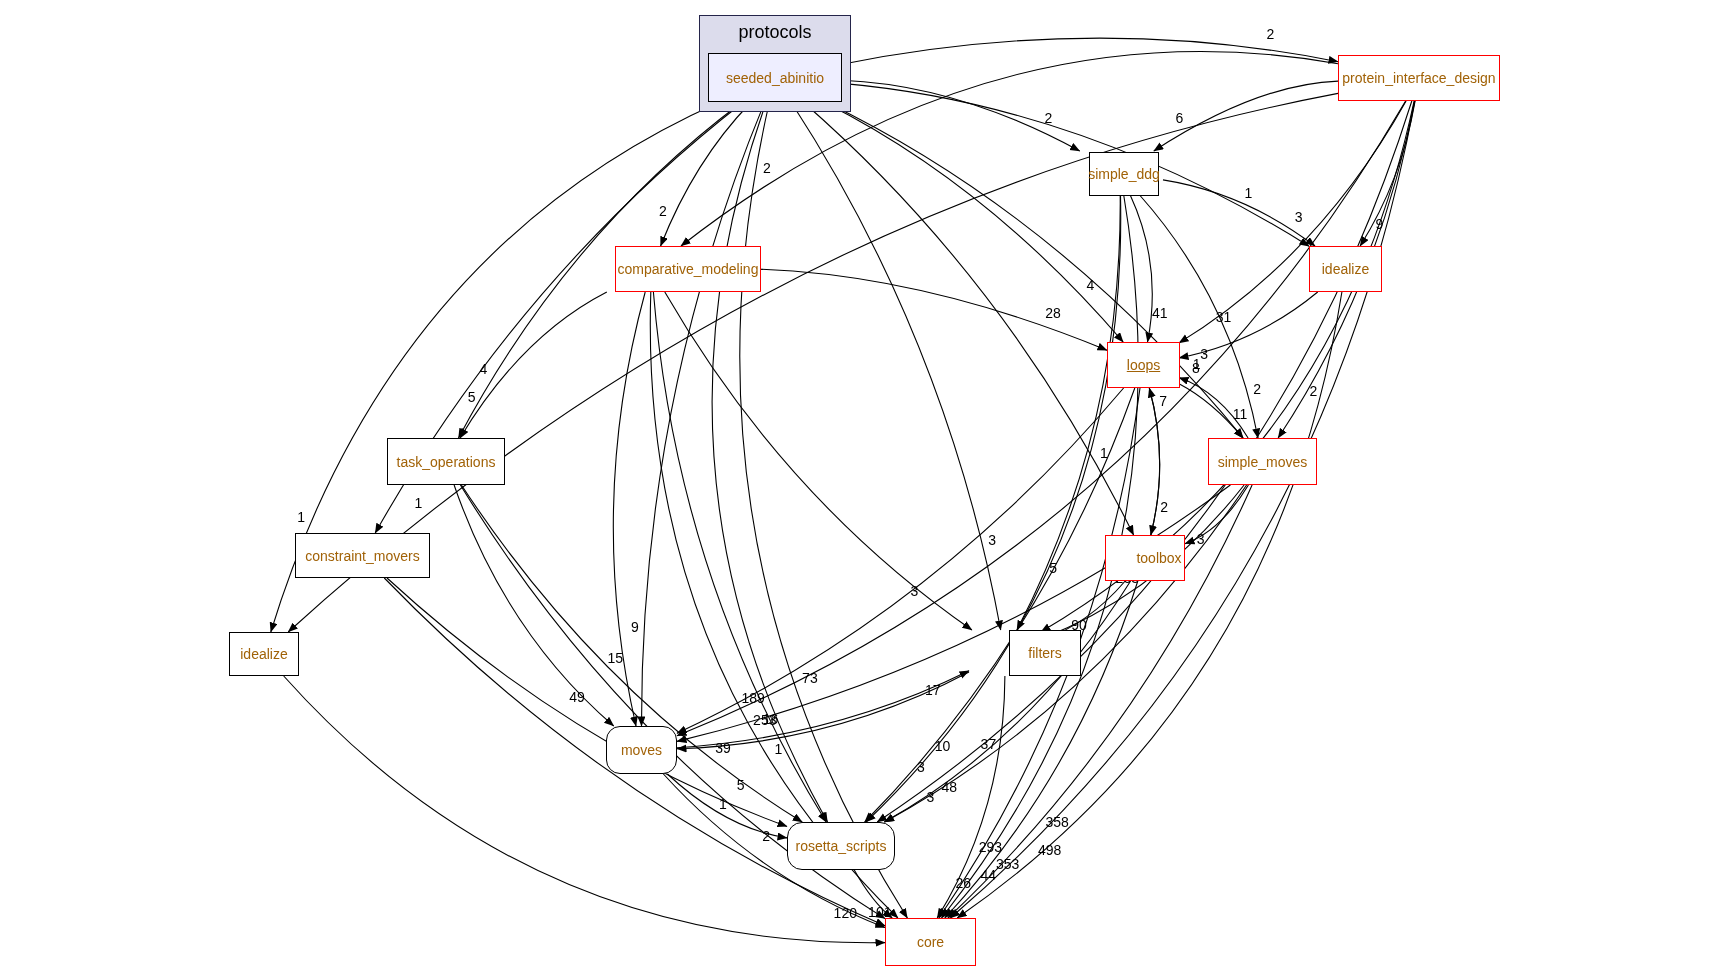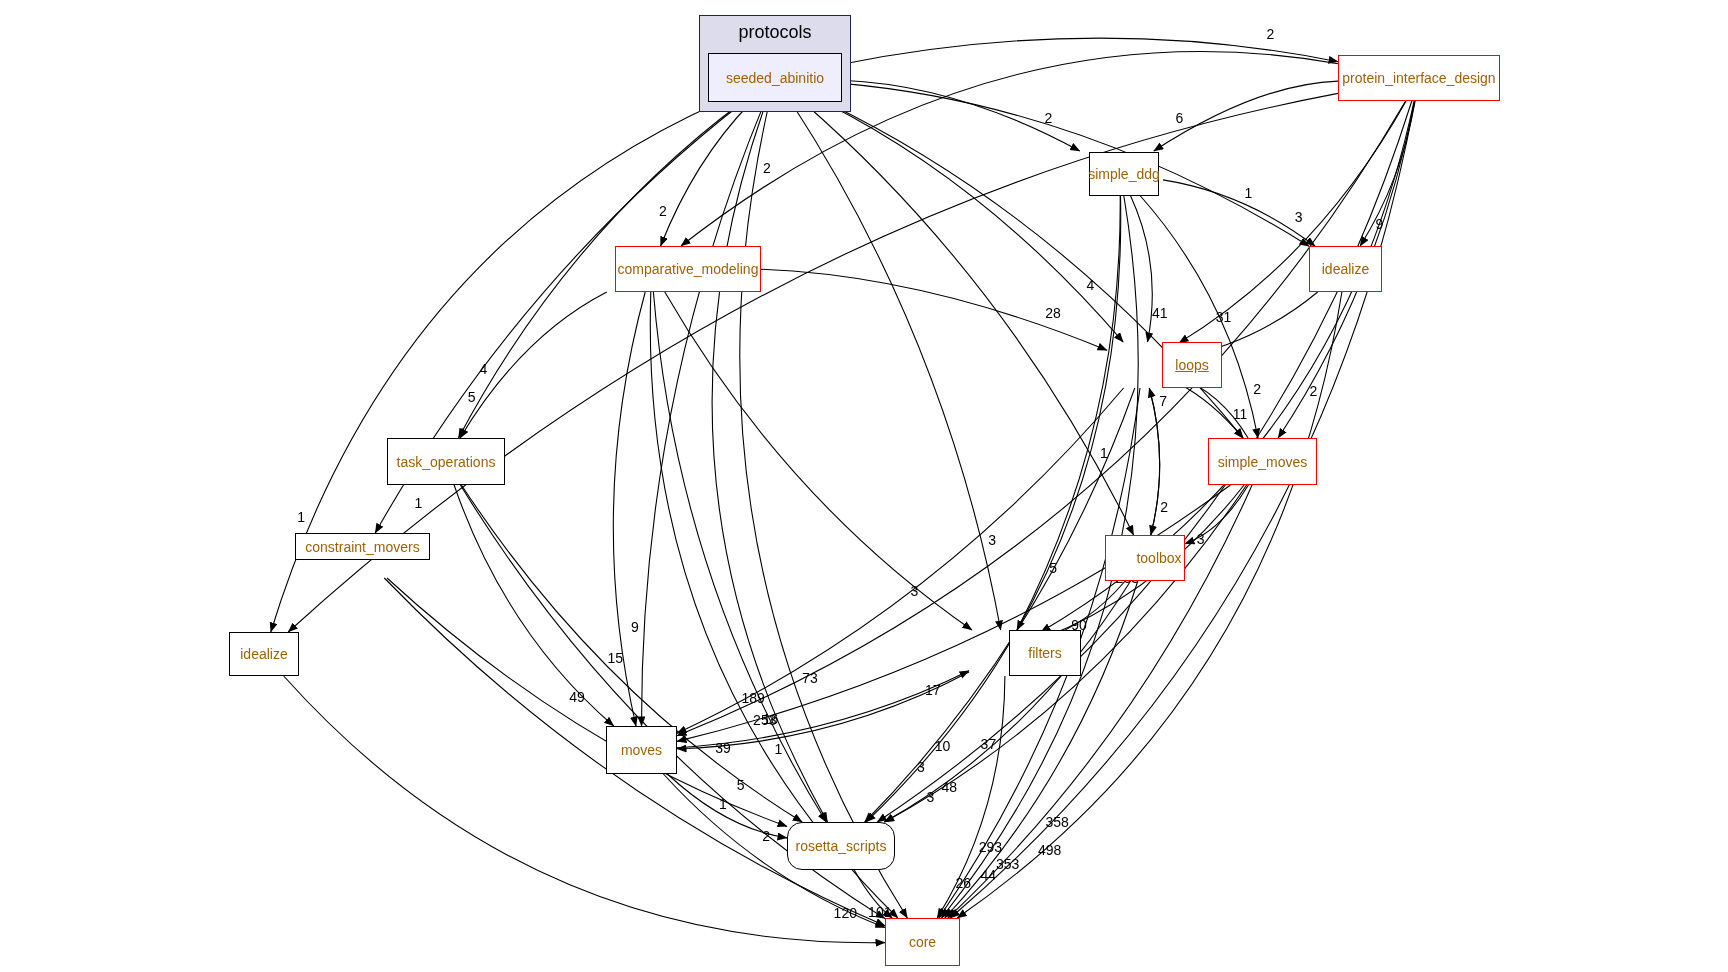--- a/index.html
+++ b/index.html
@@ -171,33 +171,33 @@
   <div class="node cluster-inner" id="n-seeded_abinitio" style="left:708px;top:53px;width:134px;height:49px;">seeded_abinitio</div>
 
   <div class="node red" id="n-protein_interface_design" style="left:1338px;top:55px;width:162px;height:46px;">protein_interface_design</div>
 
   <div class="node" id="n-simple_ddg" style="left:1077px;top:152px;width:70px;height:44px;margin-left:12px;">simple_ddg</div>
 
   <div class="node red" id="n-comparative_modeling" style="left:575px;top:246px;width:146px;height:46px;margin-left:40px;">comparative_modeling</div>
 
   <div class="node red" id="n-scoring" style="left:1309px;top:246px;width:73px;height:46px;">idealize</div>
 
-  <div class="node red" id="n-loops" style="left:1162px;top:342px;width:60px;height:46px;text-decoration:underline;">loops</div>
+  <div class="node red" id="n-loops" style="left:1107px;top:342px;width:73px;height:46px;text-decoration:underline;">loops</div>
 
   <div class="node red" id="n-simple_moves" style="left:1208px;top:438px;width:109px;height:47px;">simple_moves</div>
 
   <div class="node" id="n-task_operations" style="left:387px;top:438px;width:118px;height:47px;">task_operations</div>
 
   <div class="node red" id="n-toolbox" style="left:1105px;top:535px;width:80px;height:46px;padding-left:28px;">toolbox</div>
 
-  <div class="node" id="n-constraint_movers" style="left:295px;top:533px;width:135px;height:27px;">constraint_movers</div>
+  <div class="node" id="n-constraint_movers" style="left:295px;top:533px;width:135px;height:45px;">constraint_movers</div>
 
   <div class="node" id="n-idealize" style="left:229px;top:632px;width:70px;height:44px;">idealize</div>
 
   <div class="node" id="n-filters" style="left:969px;top:630px;width:72px;height:46px;margin-left:40px;">filters</div>
 
-  <div class="node" id="n-moves" style="left:606px;top:726px;width:71px;height:48px;">moves</div>
+  <div class="node" id="n-moves" style="left:606px;top:726px;width:71px;height:48px;border-radius:14px;">moves</div>
 
   <div class="node" id="n-rosetta_scripts" style="left:787px;top:822px;width:108px;height:48px;border-radius:15px;">rosetta_scripts</div>
 
-  <div class="node red" id="n-core" style="left:885px;top:918px;width:75px;height:48px;">core</div>
+  <div class="node red" id="n-core" style="left:885px;top:918px;width:91px;height:48px;">core</div>
 
 </div>
 
 </body></html>

